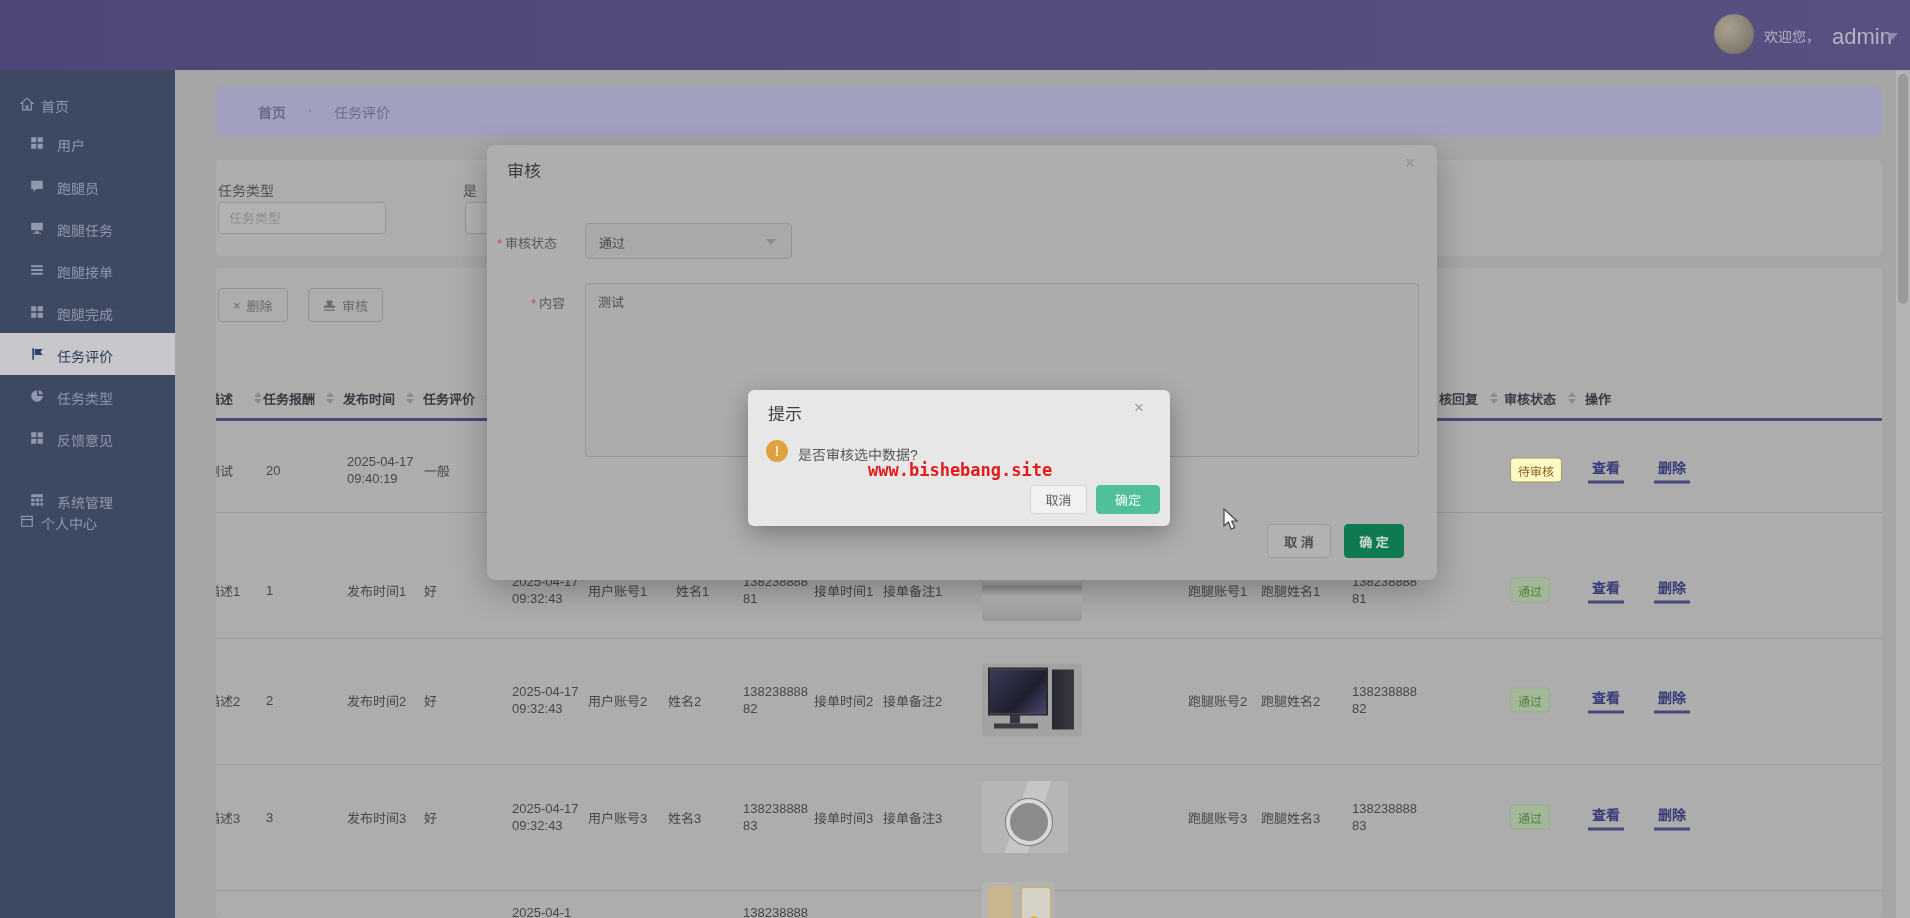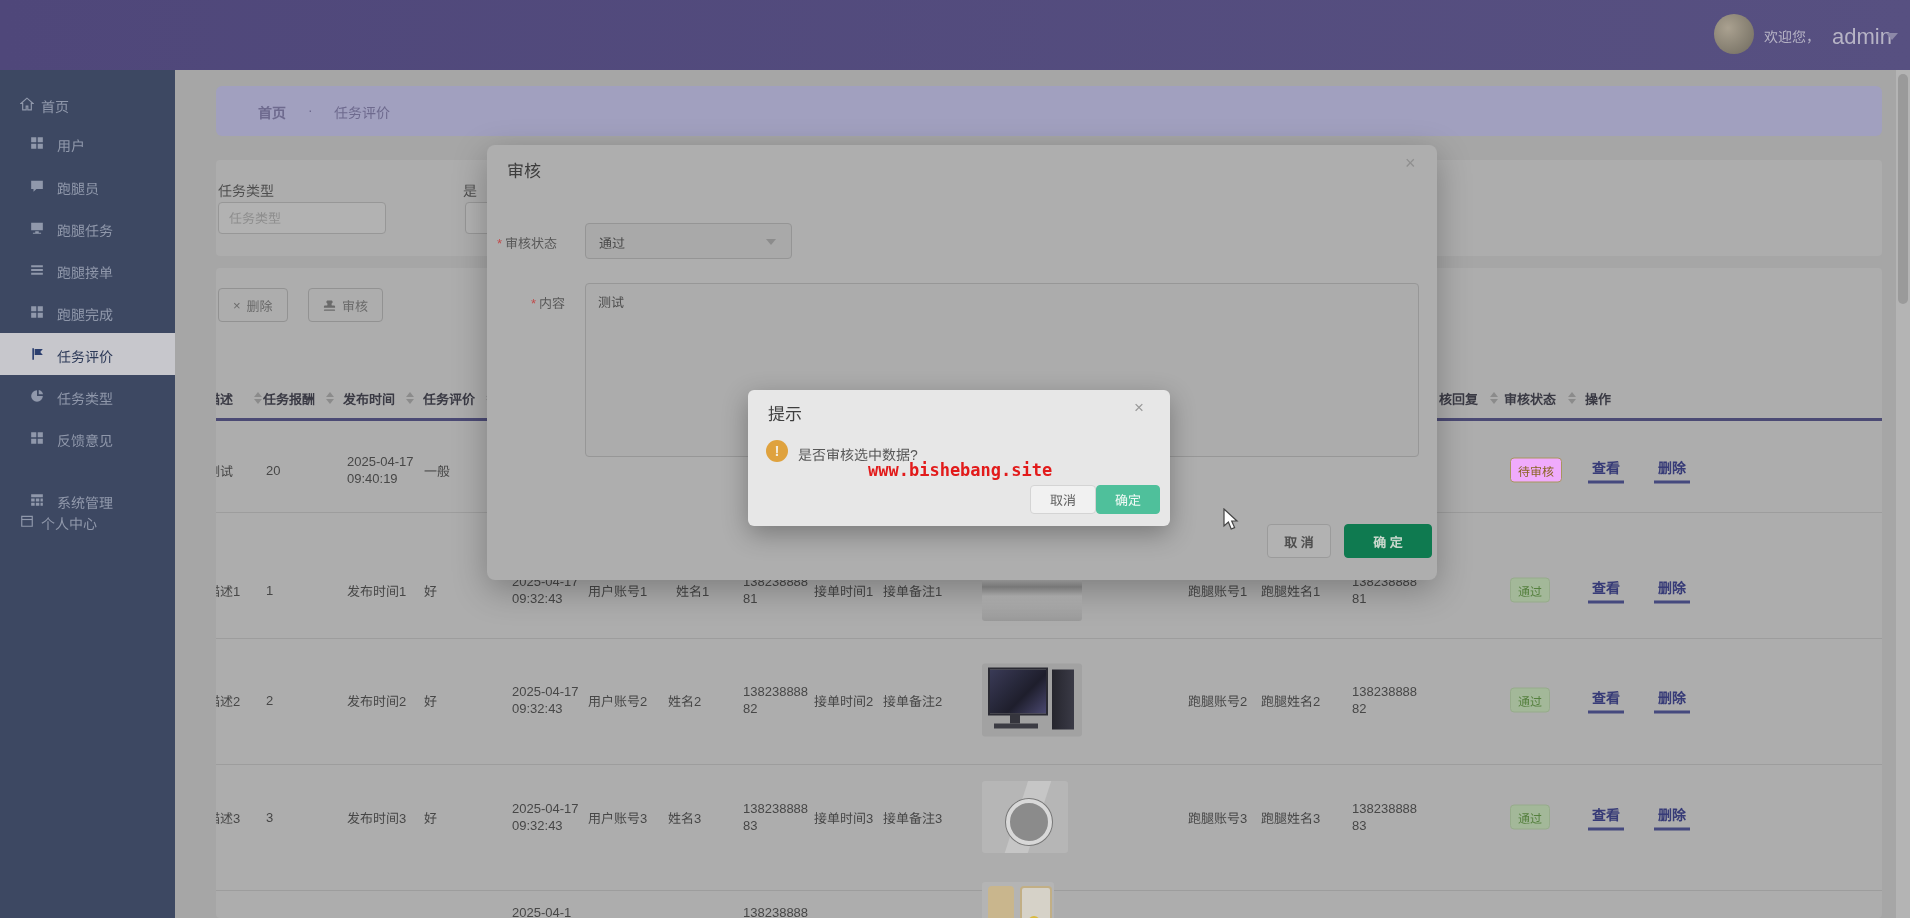--- a/index.html
+++ b/index.html
@@ -54,21 +54,21 @@
   #head-line{position:absolute;left:0;top:150px;width:1666px;height:3px;background:#4b4a74;}
   .rowsep{position:absolute;left:0;width:1666px;height:1px;background:#9d9d9d;}
 
   .trow{position:absolute;left:0;width:1666px;}
   .cell{position:absolute;top:50%;transform:translateY(-50%);font-size:13px;color:#474747;white-space:nowrap;}
   .wrapw{white-space:normal;word-break:break-all;line-height:17px;}
   .clipbox{overflow:hidden;width:36px;}
   .clipbox span{display:inline-block;margin-left:-9px;white-space:nowrap;}
   .badge{position:absolute;top:50%;transform:translateY(-50%);font-size:12px;padding:3px 7px;border-radius:4px;white-space:nowrap;}
   .badge.pass{background:#a3b899;color:#55803e;border:1px solid #96ab8b;}
-  .badge.pending{background:#f0abfc;color:#8a6525;border:1px solid #a7975f;}
+  .badge.pending{background:#fef9c3;color:#8a6525;border:1px solid #a7975f;}
   .tlink{position:absolute;top:50%;transform:translateY(-50%);font-size:14px;font-weight:bold;color:#373b77;border-bottom:3px solid #45497e;padding:0 4px 4px;cursor:pointer;}
 
   .thumb{position:absolute;left:766px;top:50%;transform:translateY(-50%);border-radius:3px;overflow:hidden;}
   .thumb-printer{width:100px;height:62px;background:linear-gradient(180deg,#cfcfcf 0%,#c2c2c2 30%,#8e8e8e 45%,#b8b8b8 60%,#9a9a9a 100%);}
   .thumb-computer{width:100px;height:73px;background:#a2a2a2;}
   .thumb-computer .mon{position:absolute;left:6px;top:4px;width:56px;height:44px;background:linear-gradient(135deg,#3a3b57,#1e1e2c 60%,#4a4870);border:2px solid #2a2a33;}
   .thumb-computer .stand{position:absolute;left:28px;top:50px;width:10px;height:10px;background:#35353d;}
   .thumb-computer .base{position:absolute;left:12px;top:60px;width:44px;height:5px;background:#3c3c44;}
   .thumb-computer .tower{position:absolute;left:70px;top:6px;width:22px;height:60px;background:linear-gradient(90deg,#26262e,#3a3a46);}
   .thumb-watch{width:86px;height:72px;background:#b6b6b6;}
@@ -84,31 +84,31 @@
   #audit-title{position:absolute;left:20px;top:12px;font-size:17px;color:#3c3c3c;}
   #audit-close{position:absolute;left:918px;top:8px;font-size:18px;color:#8f8f8f;cursor:pointer;}
   .m-label{position:absolute;font-size:13px;color:#595959;white-space:nowrap;}
   .m-label .req{color:#c14b4b;margin-right:3px;}
   #status-select{position:absolute;left:98px;top:78px;width:207px;height:36px;background:#a9a9a9;border:1px solid #959595;border-radius:4px;box-sizing:border-box;cursor:pointer;}
   #status-select .sel-text{position:absolute;left:13px;top:9px;font-size:13px;color:#484848;}
   #status-select .sel-caret{position:absolute;left:180px;top:15px;width:0;height:0;border-left:5px solid transparent;border-right:5px solid transparent;border-top:6px solid #8c8c8c;}
   #content-textarea{position:absolute;left:98px;top:138px;width:834px;height:174px;background:#acacac;border:1px solid #979797;border-radius:4px;box-sizing:border-box;font-family:"Liberation Sans","DejaVu Sans",sans-serif;font-size:13px;color:#4d4d4d;padding:8px 12px;resize:none;outline:none;}
   .m-btn{position:absolute;top:379px;height:34px;border-radius:4px;font-size:13px;display:flex;align-items:center;justify-content:center;cursor:pointer;box-sizing:border-box;font-weight:bold;}
   #modal-cancel{left:780px;width:64px;background:#b2b2b2;border:1px solid #9b9b9b;color:#4f4f4f;}
-  #modal-confirm{left:857px;width:88px;background:#0f7a50;border:1px solid #0f7a50;color:#c9d8cd;}
+  #modal-confirm{left:857px;width:60px;background:#0f7a50;border:1px solid #0f7a50;color:#c9d8cd;}
 
   
   #alert-dialog{position:absolute;left:748px;top:390px;width:422px;height:136px;background:#e7e7e7;border-radius:6px;box-shadow:0 8px 26px rgba(0,0,0,.3);z-index:20;}
   #alert-title{position:absolute;left:20px;top:10px;font-size:17px;color:#3f3f3f;}
   #alert-close{position:absolute;left:386px;top:8px;font-size:17px;color:#9a9a9a;cursor:pointer;}
   #alert-warning{position:absolute;left:18px;top:50px;width:22px;height:22px;border-radius:50%;background:#dfa23e;color:#f4ecdc;font-weight:bold;font-size:15px;text-align:center;line-height:22px;}
   #alert-message{position:absolute;left:50px;top:54px;font-size:14px;color:#575757;}
   #alert-watermark{position:absolute;left:120px;top:70px;font-family:"DejaVu Sans Mono",monospace;font-size:17px;font-weight:bold;color:#e21b1b;white-space:nowrap;}
   .a-btn{position:absolute;top:95px;height:29px;border-radius:4px;font-size:13px;display:flex;align-items:center;justify-content:center;cursor:pointer;box-sizing:border-box;}
-  #alert-cancel{left:282px;width:66px;background:#f1f1f1;border:1px solid #d4d4d4;color:#636363;}
+  #alert-cancel{left:282px;width:57px;background:#f1f1f1;border:1px solid #d4d4d4;color:#636363;}
   #alert-confirm{left:348px;width:64px;background:#4fc09b;border:1px solid #4fc09b;color:#f2faf6;}
 
   
   #cursor{position:absolute;left:1222px;top:508px;z-index:30;}
 
   
   #scrollbar{position:absolute;left:1896px;top:70px;width:14px;height:848px;background:#b4b4b4;z-index:1;}
   #scrollbar .thumb-v{position:absolute;left:2px;top:4px;width:10px;height:230px;border-radius:5px;background:#9a9a9a;}
 </style>
 </head>

